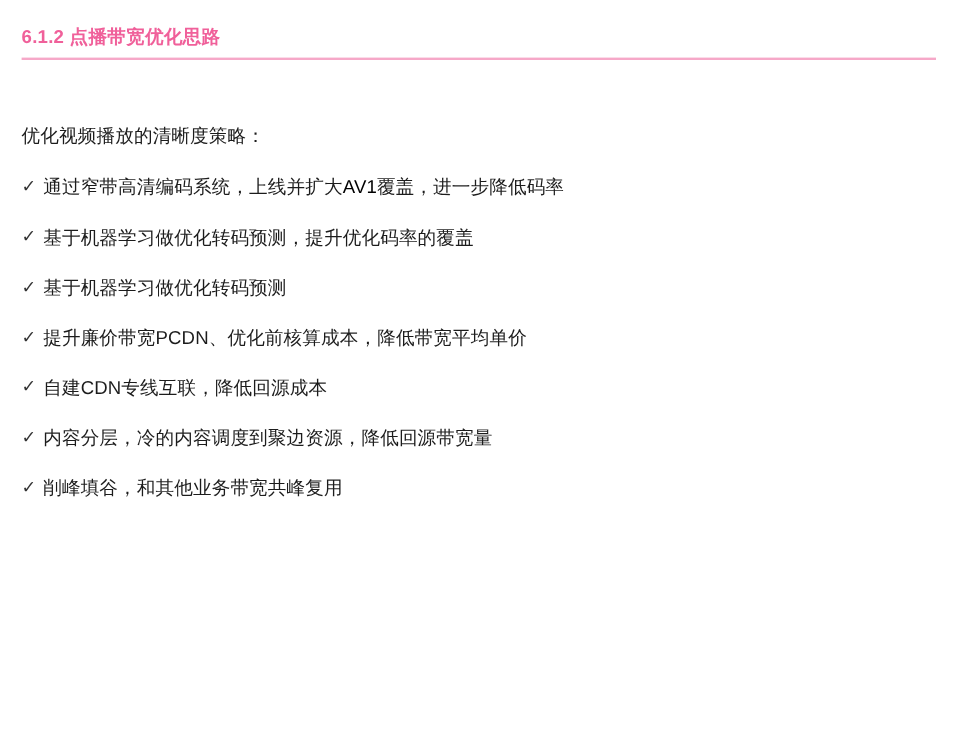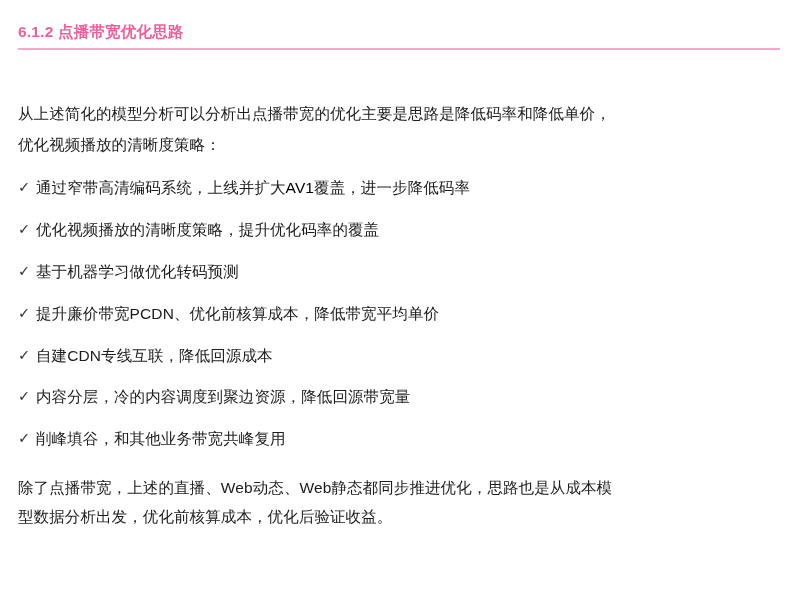--- a/index.html
+++ b/index.html
@@ -80,32 +80,31 @@
 </style>
 </head>
 <body>
 
 <div class="page">
 
   <h2 class="section-heading">6.1.2 点播带宽优化思路</h2>
   <div class="heading-rule"></div>
 
   <div class="body-block">
-    <p class="para">从上述简化的模型分析可以分析出点播带宽的优化主要是思路是降低码率和降低单价，</p>
     <p class="para">优化视频播放的清晰度策略：</p>
   </div>
 
   <ul class="bullet-list">
     <li class="bullet-item">
       <span class="check-mark">✓</span>
       <span class="bullet-text"><span>通过窄带高清编码系统，上线并扩大</span><span class="hl">AV1</span><span>覆盖，进一步降低码率</span></span>
     </li>
     <li class="bullet-item">
       <span class="check-mark">✓</span>
-      <span class="bullet-text"><span>优化视频播放的清晰度策略，提升优化码率的覆盖</span><span class="hl"></span><span></span></span>
+      <span class="bullet-text"><span>基于机器学习做优化转码预测，提升优化码率的覆盖</span><span class="hl"></span><span></span></span>
     </li>
     <li class="bullet-item">
       <span class="check-mark">✓</span>
       <span class="bullet-text"><span>基于机器学习做优化转码预测</span><span class="hl"></span><span></span></span>
     </li>
     <li class="bullet-item">
       <span class="check-mark">✓</span>
       <span class="bullet-text"><span>提升廉价带宽PCDN、优化前核算成本，降低带宽平均单价</span><span class="hl"></span><span></span></span>
     </li>
     <li class="bullet-item">
@@ -115,18 +114,14 @@
     <li class="bullet-item">
       <span class="check-mark">✓</span>
       <span class="bullet-text"><span>内容分层，冷的内容调度到聚边资源，降低回源带宽量</span><span class="hl"></span><span></span></span>
     </li>
     <li class="bullet-item">
       <span class="check-mark">✓</span>
       <span class="bullet-text"><span>削峰填谷，和其他业务带宽共峰复用</span><span class="hl"></span><span></span></span>
     </li>
   </ul>
 
-  <div class="closing">
-    <p class="para">除了点播带宽，上述的直播、Web动态、Web静态都同步推进优化，思路也是从成本模</p>
-    <p class="para">型数据分析出发，优化前核算成本，优化后验证收益。</p>
-  </div>
 
 </div>
 
 </body></html>

